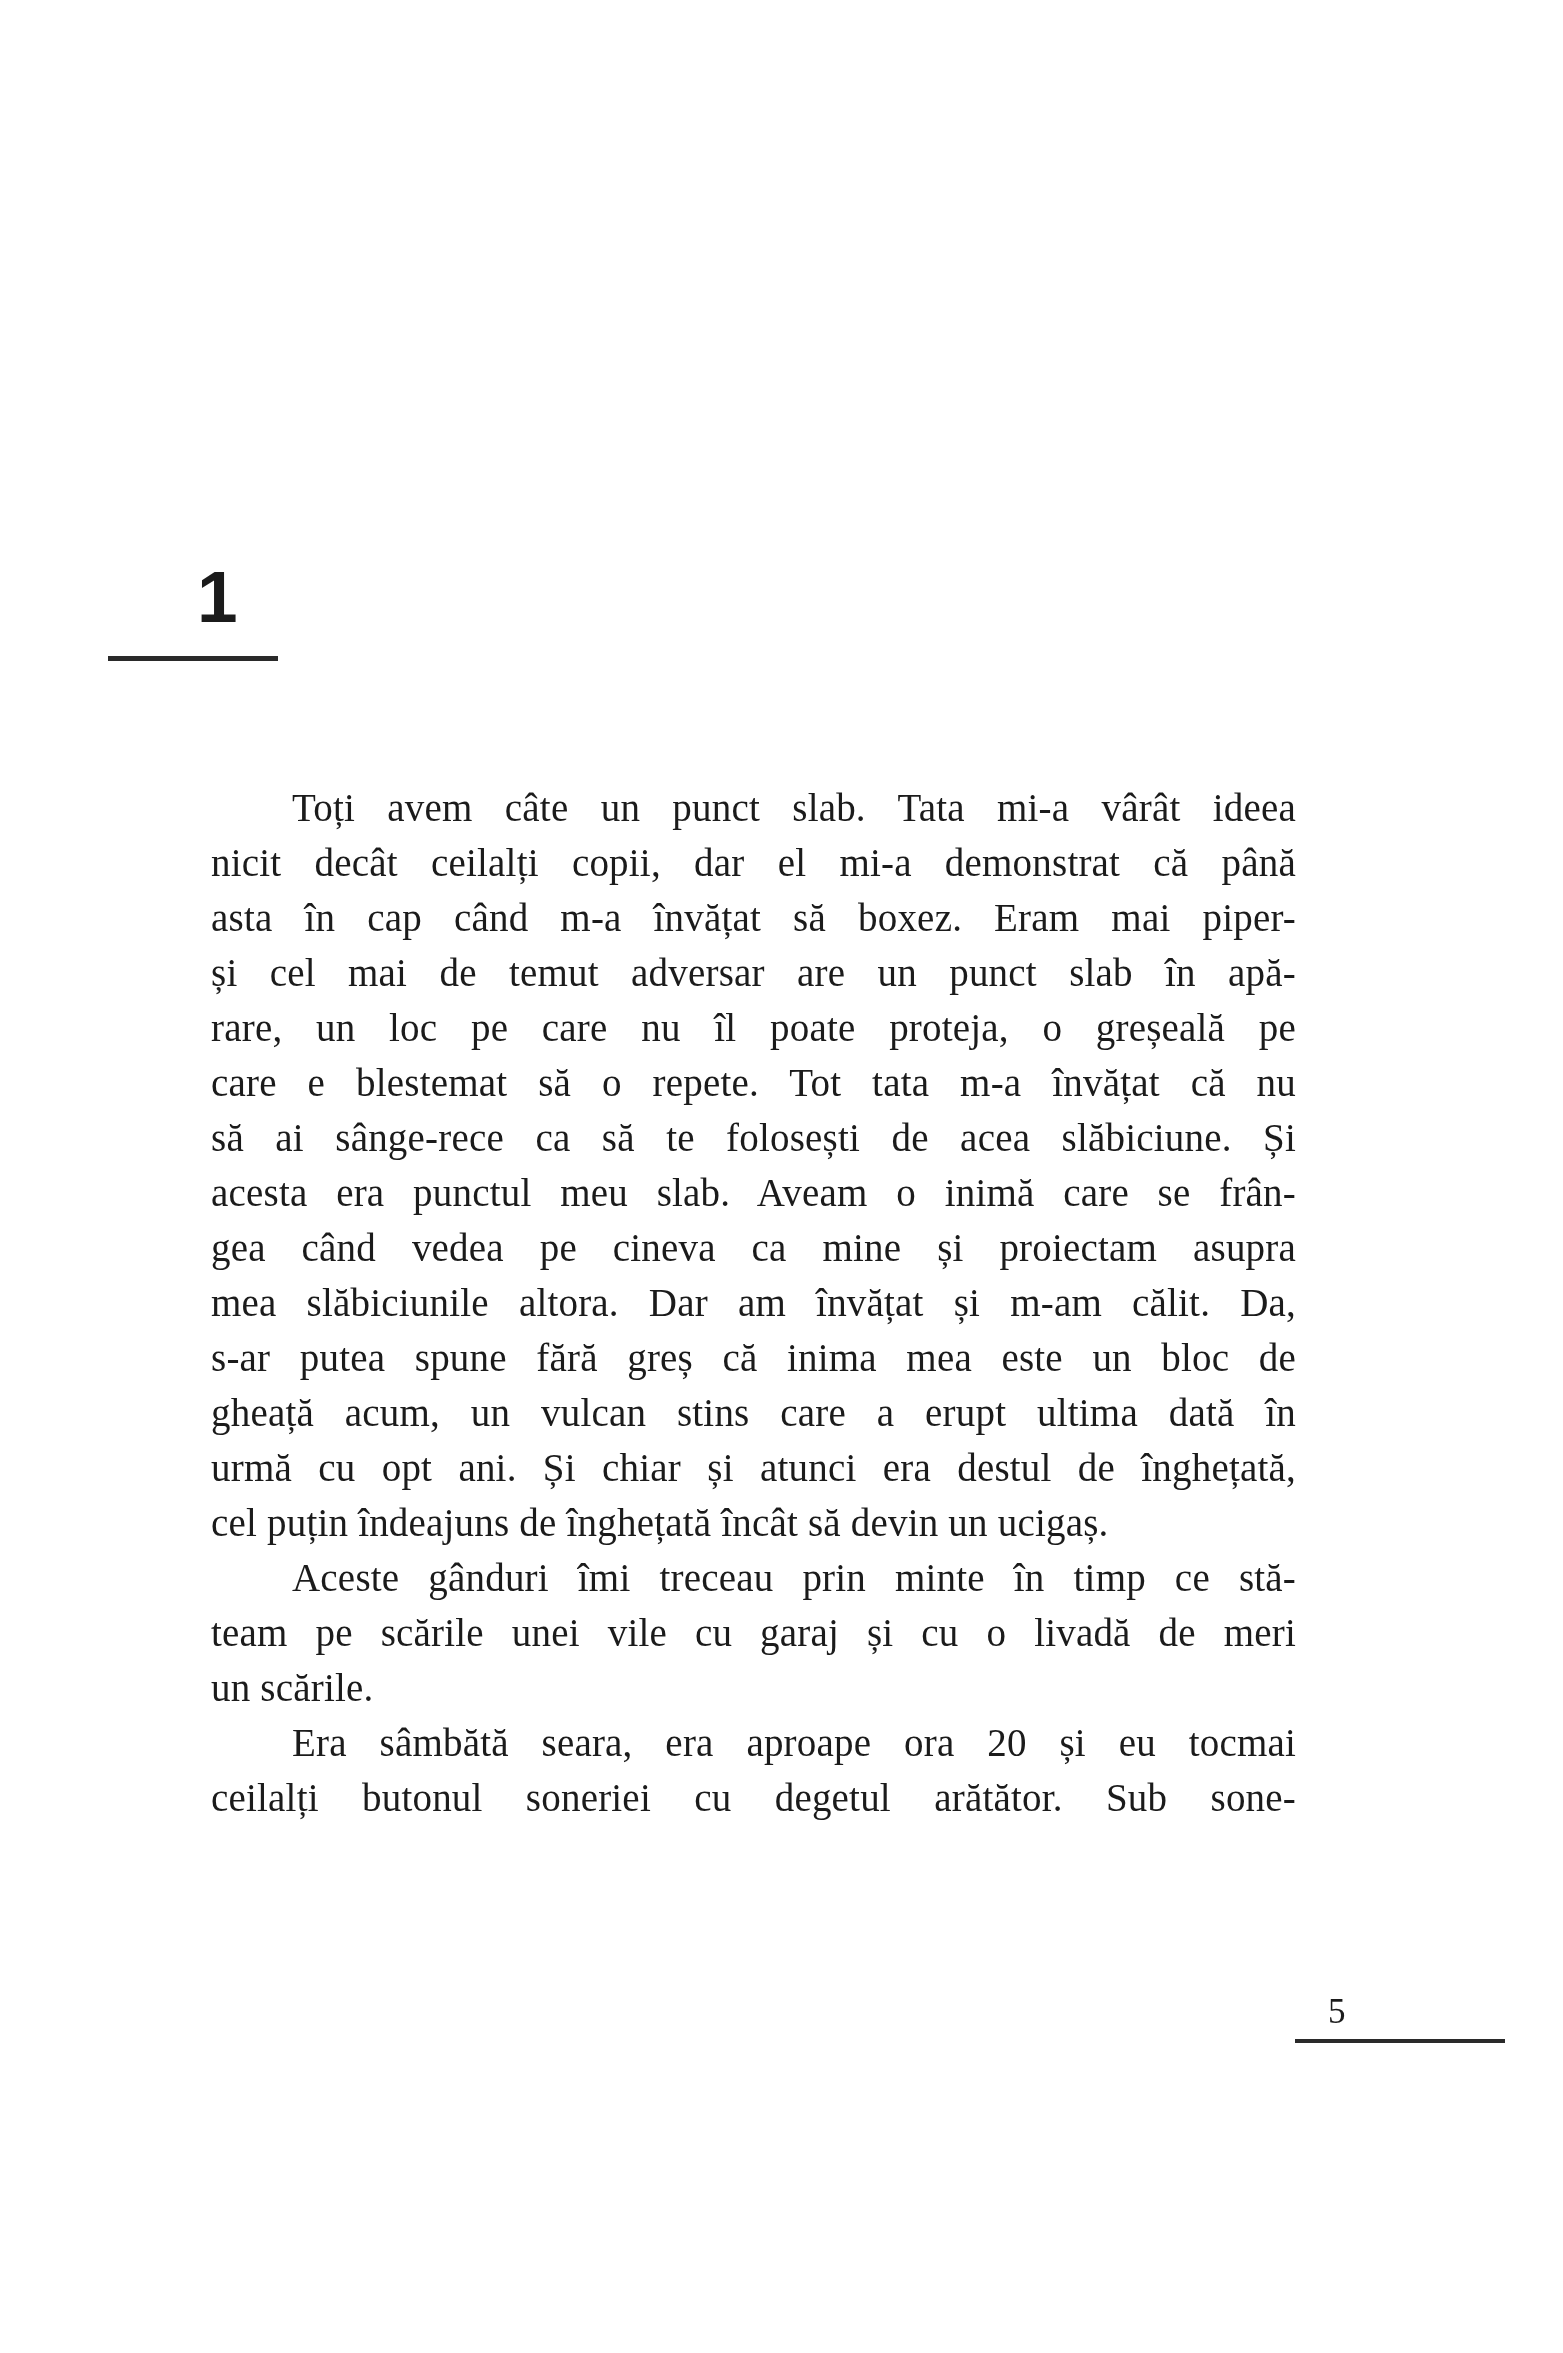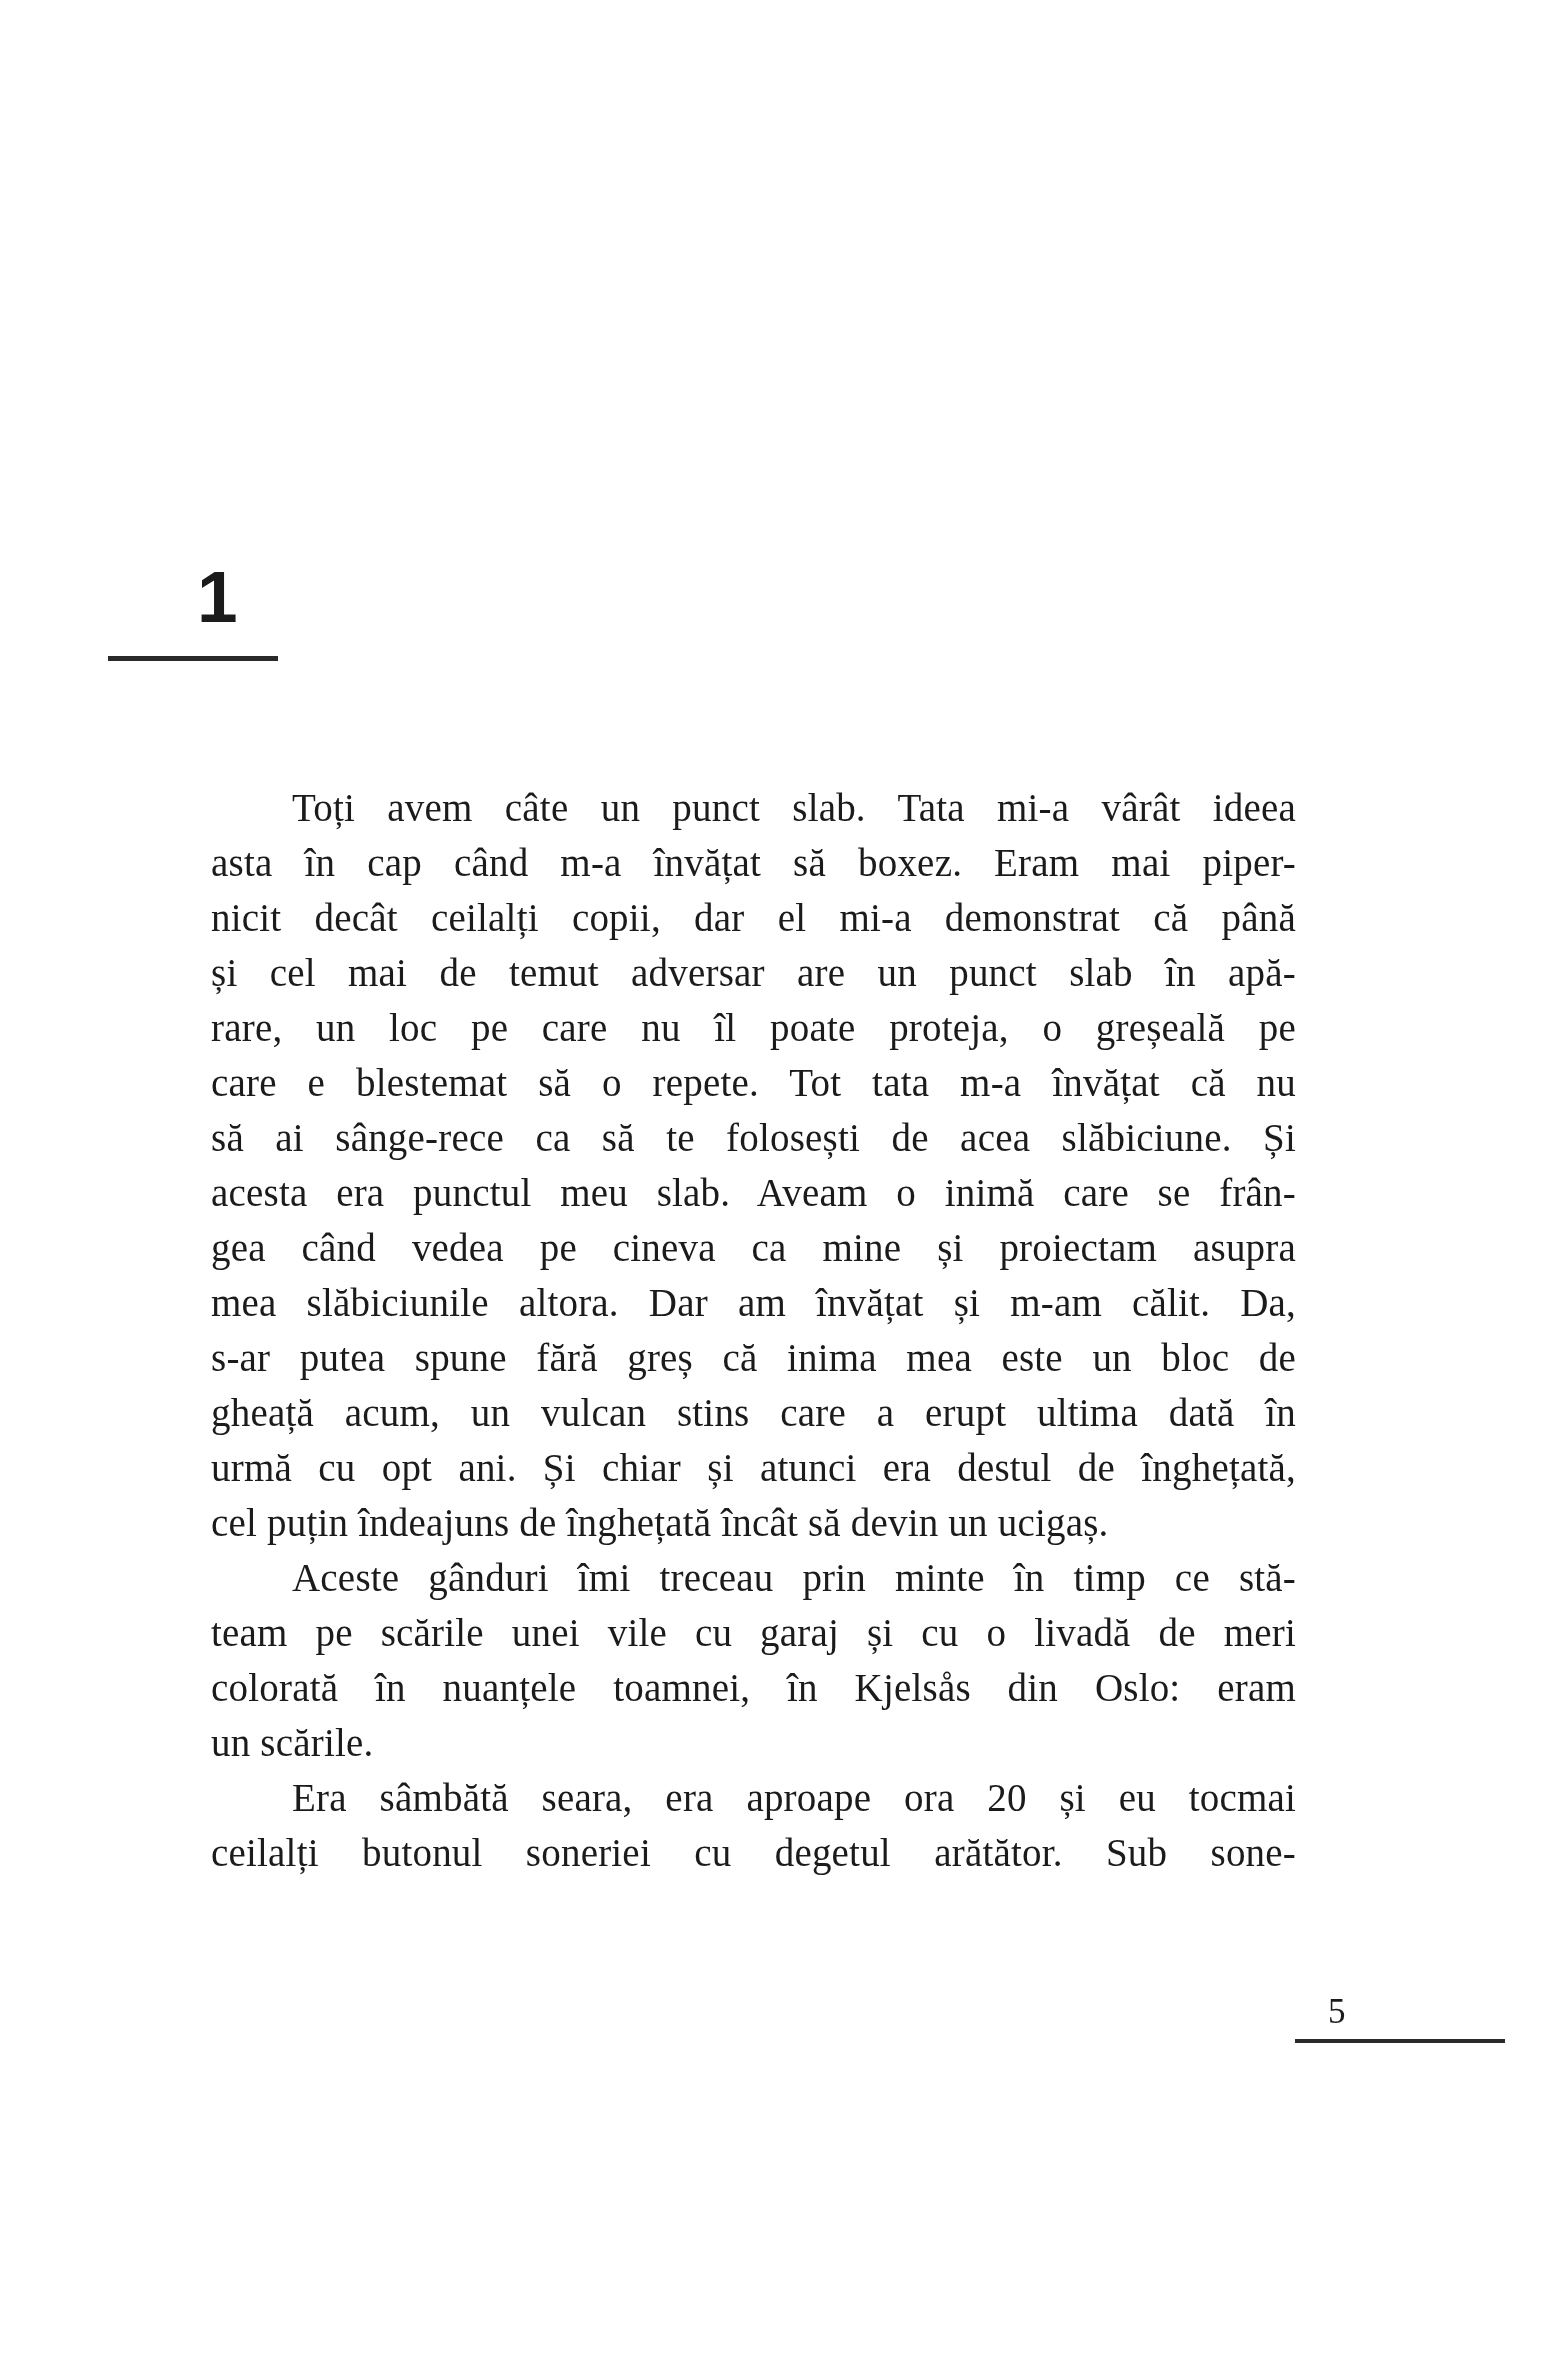--- a/index.html
+++ b/index.html
@@ -79,36 +79,35 @@
 <body>
 
 <div class="page">
 
   <div class="chapter-number">1</div>
 
   <div class="chapter-rule"></div>
 
   <div class="text-block" id="text-block">
       <div class="text-line indent">Toți avem câte un punct slab. Tata mi-a vârât ideea</div>
+      <div class="text-line">nicit decât ceilalți copii, dar el mi-a demonstrat că până</div>
       <div class="text-line">asta în cap când m-a învățat să boxez. Eram mai piper-</div>
-      <div class="text-line">nicit decât ceilalți copii, dar el mi-a demonstrat că până</div>
       <div class="text-line">și cel mai de temut adversar are un punct slab în apă-</div>
       <div class="text-line">rare, un loc pe care nu îl poate proteja, o greșeală pe</div>
       <div class="text-line">care e blestemat să o repete. Tot tata m-a învățat că nu</div>
       <div class="text-line">să ai sânge-rece ca să te folosești de acea slăbiciune. Și</div>
       <div class="text-line">acesta era punctul meu slab. Aveam o inimă care se frân-</div>
       <div class="text-line">gea când vedea pe cineva ca mine și proiectam asupra</div>
       <div class="text-line">mea slăbiciunile altora. Dar am învățat și m-am călit. Da,</div>
       <div class="text-line">s-ar putea spune fără greș că inima mea este un bloc de</div>
       <div class="text-line">gheață acum, un vulcan stins care a erupt ultima dată în</div>
       <div class="text-line">urmă cu opt ani. Și chiar și atunci era destul de înghețată,</div>
       <div class="text-line flush-last">cel puțin îndeajuns de înghețată încât să devin un ucigaș.</div>
       <div class="text-line indent">Aceste gânduri îmi treceau prin minte în timp ce stă-</div>
       <div class="text-line">team pe scările unei vile cu garaj și cu o livadă de meri</div>
-      <div class="text-line">colorată în nuanțele toamnei, în Kjelsås din Oslo: eram</div>
       <div class="text-line flush-last">un scările.</div>
       <div class="text-line indent">Era sâmbătă seara, era aproape ora 20 și eu tocmai</div>
       <div class="text-line">ceilalți butonul soneriei cu degetul arătător. Sub sone-</div>
     </div>
 
   <div class="page-number">5</div>
 
   <div class="footer-rule"></div>
 
 </div>

